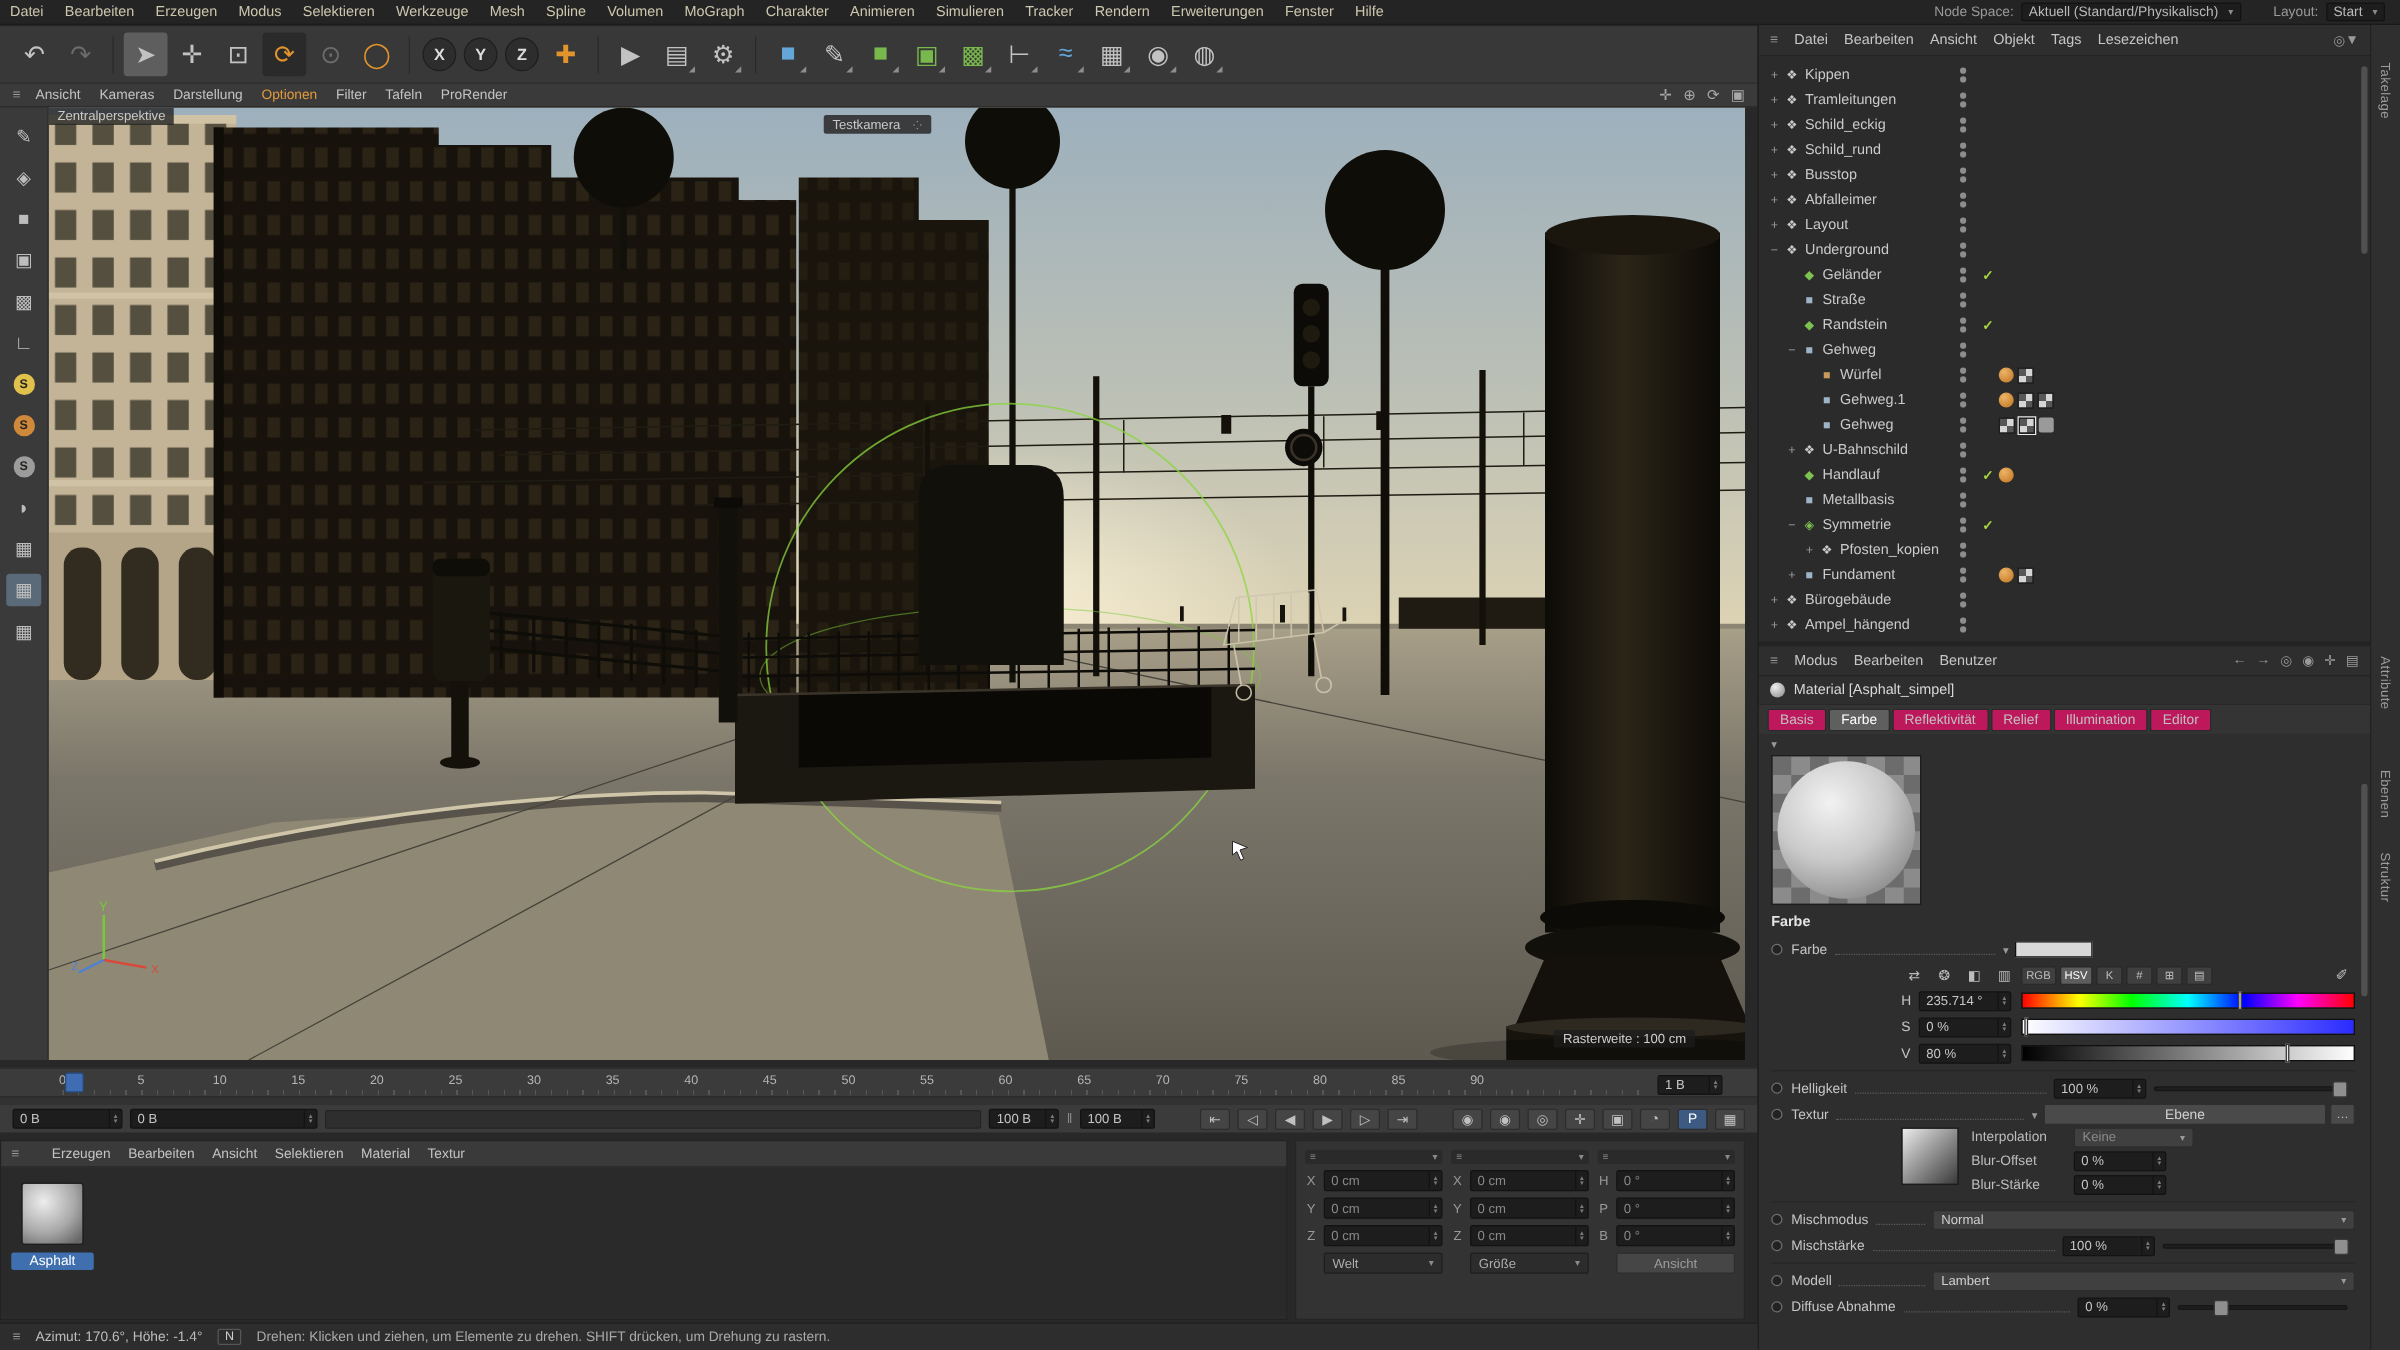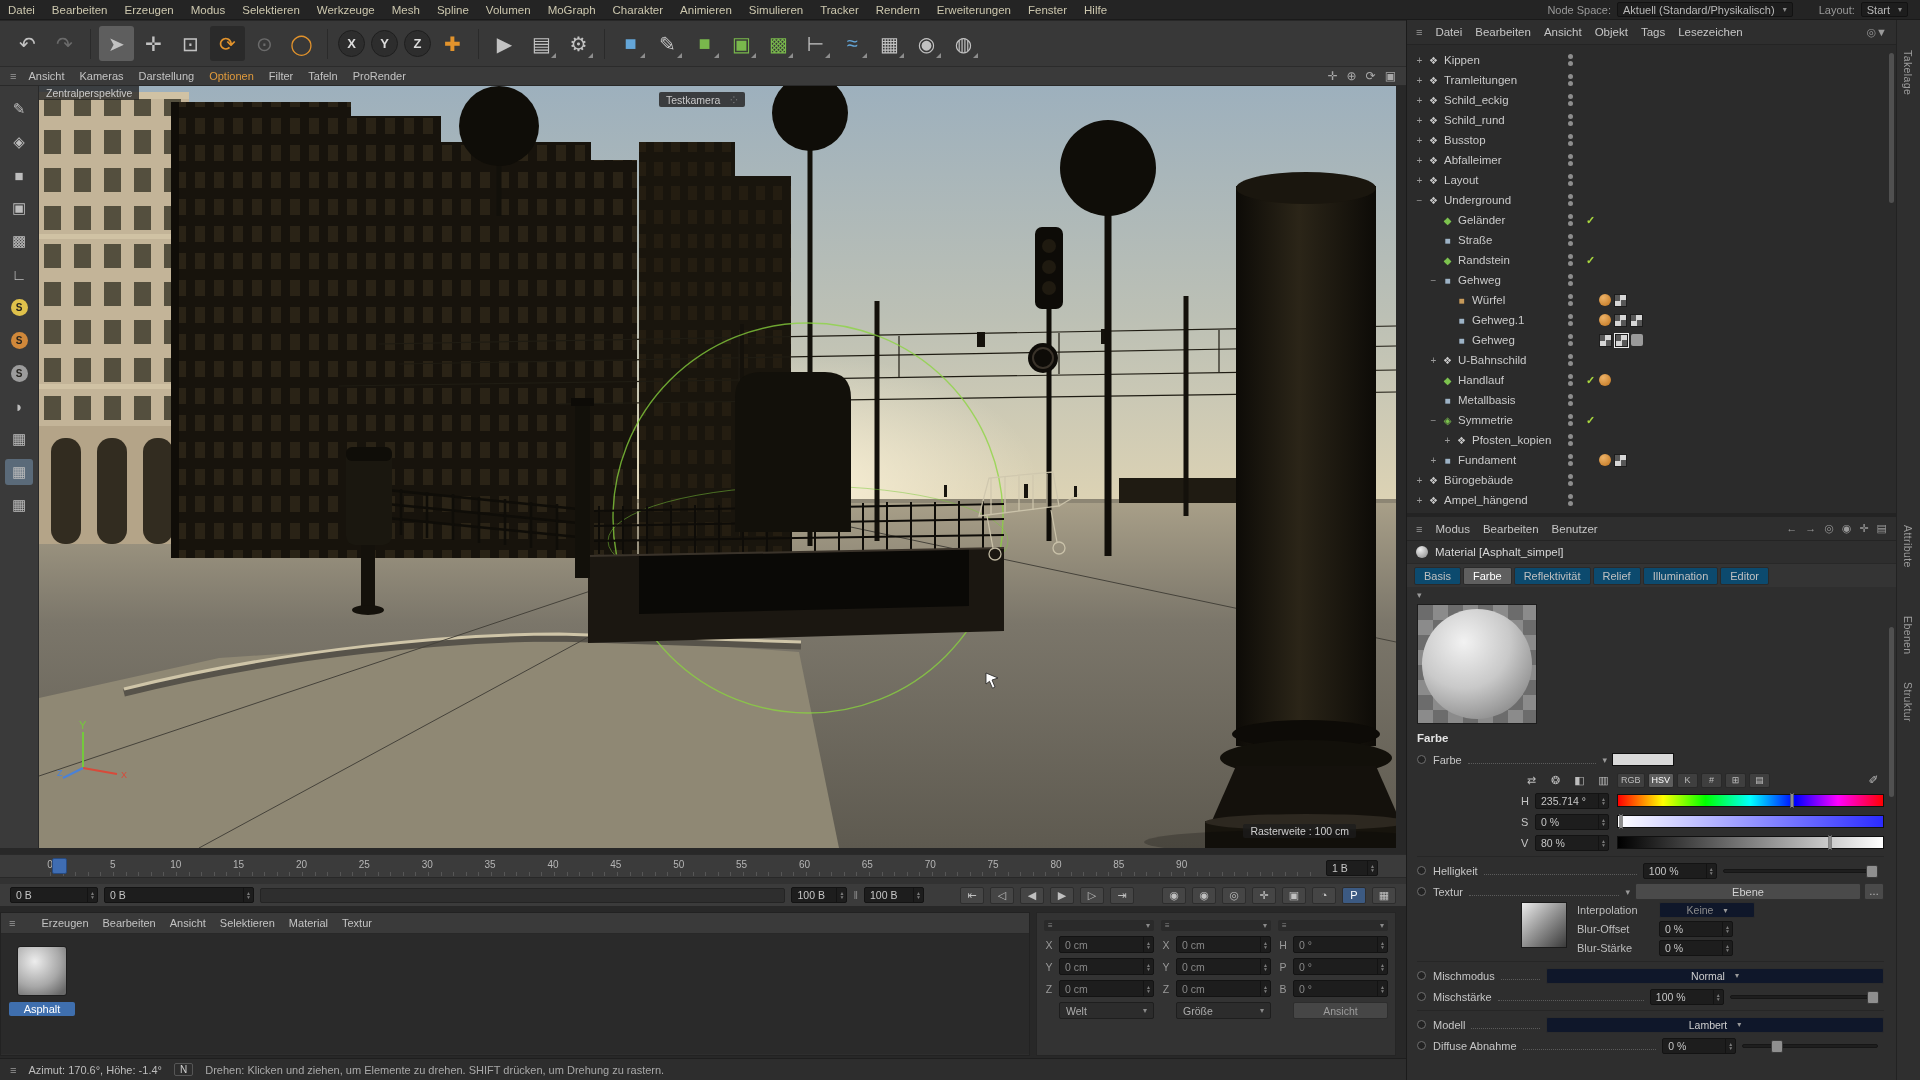--- a/index.html
+++ b/index.html
@@ -113,21 +113,21 @@
 #om-scroll{position:absolute;right:2px;top:8px;width:5px;height:150px;background:#505050;border-radius:3px}
 
 
 #am{border-top:4px solid #232323;height:567px;overflow:hidden;position:relative}
 #am-menu{height:24px;display:flex;align-items:center;padding:0 9px;font-size:11.5px;color:#c6c6c6;gap:13px;border-bottom:1px solid #242424}
 #am-title{height:22px;display:flex;align-items:center;gap:7px;padding:0 9px;font-size:11.5px;color:#d8d8d8}
 .sphere-ico{width:12px;height:12px;border-radius:50%;background:radial-gradient(circle at 35% 30%,#eee,#858585);flex:none}
 #am-tabs,#am-tabs2{padding:3px 7px 2px;background:#343434;display:flex;gap:2px}
 #am-tabs{border-top:1px solid #282828}
 #am-tabs2{border-bottom:1px solid #282828;padding-top:0}
-.atab{padding:2px 9px;background:#0c4a6e;border:1px solid #2a2a2a;border-radius:2px;font-size:11px;color:#c0c0c0;white-space:nowrap}
+.atab{padding:2px 9px;background:#be185d;border:1px solid #2a2a2a;border-radius:2px;font-size:11px;color:#c0c0c0;white-space:nowrap}
 .atab.active{background:#5f5f5f;color:#fff}
 #am-body{padding:3px 12px 0 10px}
 .collapse{color:#9a9a9a;font-size:9px;height:13px}
 #preview{width:120px;height:120px;border:1px solid #1d1d1d;position:relative;margin:1px 0 8px;background:conic-gradient(#8b8b8b 25%,#6c6c6c 0 50%,#8b8b8b 0 75%,#6c6c6c 0);background-size:30px 30px}
 #preview .ball{position:absolute;inset:4px;border-radius:50%;background:radial-gradient(circle at 38% 30%,#f2f2f2,#c9c9c9 45%,#8f8f8f 80%,#707070)}
 .sec-h{font-size:11.5px;font-weight:bold;color:#e4e4e4;margin:2px 0 5px}
 .am-row{display:flex;align-items:center;height:21px;font-size:11px;color:#c6c6c6}
 .radio{width:9px;height:9px;border-radius:50%;border:1px solid #6e6e6e;background:#222;margin-right:7px;flex:none}
 .leader{flex:1;border-bottom:1px dotted #5b5b5b;height:8px;margin:0 6px;min-width:10px}
 .ddar{color:#9a9a9a;font-size:9px;margin:0 5px 0 0}
@@ -147,21 +147,21 @@
 .slider{flex:1;height:4px;background:#1e1e1e;border-radius:2px;position:relative;margin:0 6px;border:1px solid #161616}
 .sthumb{position:absolute;top:-5px;width:12px;height:13px;background:#8f8f8f;border:1px solid #3a3a3a;border-radius:2px;transform:translateX(-50%)}
 .gsep{height:1px;background:#262626;margin:3px 0}
 .btn-ebene{width:226px;height:17px;background:#4a4a4a;border:1px solid #2f2f2f;border-radius:2px;color:#d2d2d2;font-size:11px;display:flex;align-items:center;justify-content:center;flex:none}
 .mini-btn{width:20px;height:17px;background:#4a4a4a;border:1px solid #2f2f2f;border-radius:2px;color:#c2c2c2;font-size:10px;display:flex;align-items:center;justify-content:center;margin-left:3px;flex:none}
 .texblock{display:flex;gap:10px;margin:0 0 5px;padding-left:104px}
 .texthumb{width:46px;height:46px;border:1px solid #1b1b1b;background:linear-gradient(135deg,#ececec,#9a9a9a 45%,#3a3a3a);flex:none}
 .texrows{flex:1;display:flex;flex-direction:column;gap:3px}
 .texrow{display:flex;align-items:center;font-size:11px;color:#bdbdbd;height:16px}
 .texrow .tl{width:82px;flex:none}
-.dd{height:16px;background:#0f172a;border:1px solid #2c2c2c;border-radius:2px;display:flex;align-items:center;padding:0 6px;color:#cfcfcf;font-size:10.5px;justify-content:center;gap:10px}
+.dd{height:16px;background:#404040;border:1px solid #2c2c2c;border-radius:2px;display:flex;align-items:center;padding:0 6px;color:#cfcfcf;font-size:10.5px;justify-content:space-between;gap:10px}
 .dd .dar{font-size:8px;color:#9a9a9a}
 .dd.dim{color:#8b8b8b}
 .dd.w96{width:96px}
 .ddw{width:338px;flex:none}
 #am-scroll{position:absolute;right:2px;top:110px;width:5px;height:170px;background:#505050;border-radius:3px}
 
 
 #side-strip{position:absolute;left:1896px;top:20px;width:24px;height:1060px;background:#2f2f2f;border-left:1px solid #222}
 .vtab{position:absolute;left:5px;writing-mode:vertical-rl;font-size:10.5px;color:#9c9c9c;letter-spacing:.4px;white-space:nowrap}
 .vt-0{top:30px}.vt-1{top:505px}.vt-2{top:596px}.vt-3{top:662px}

